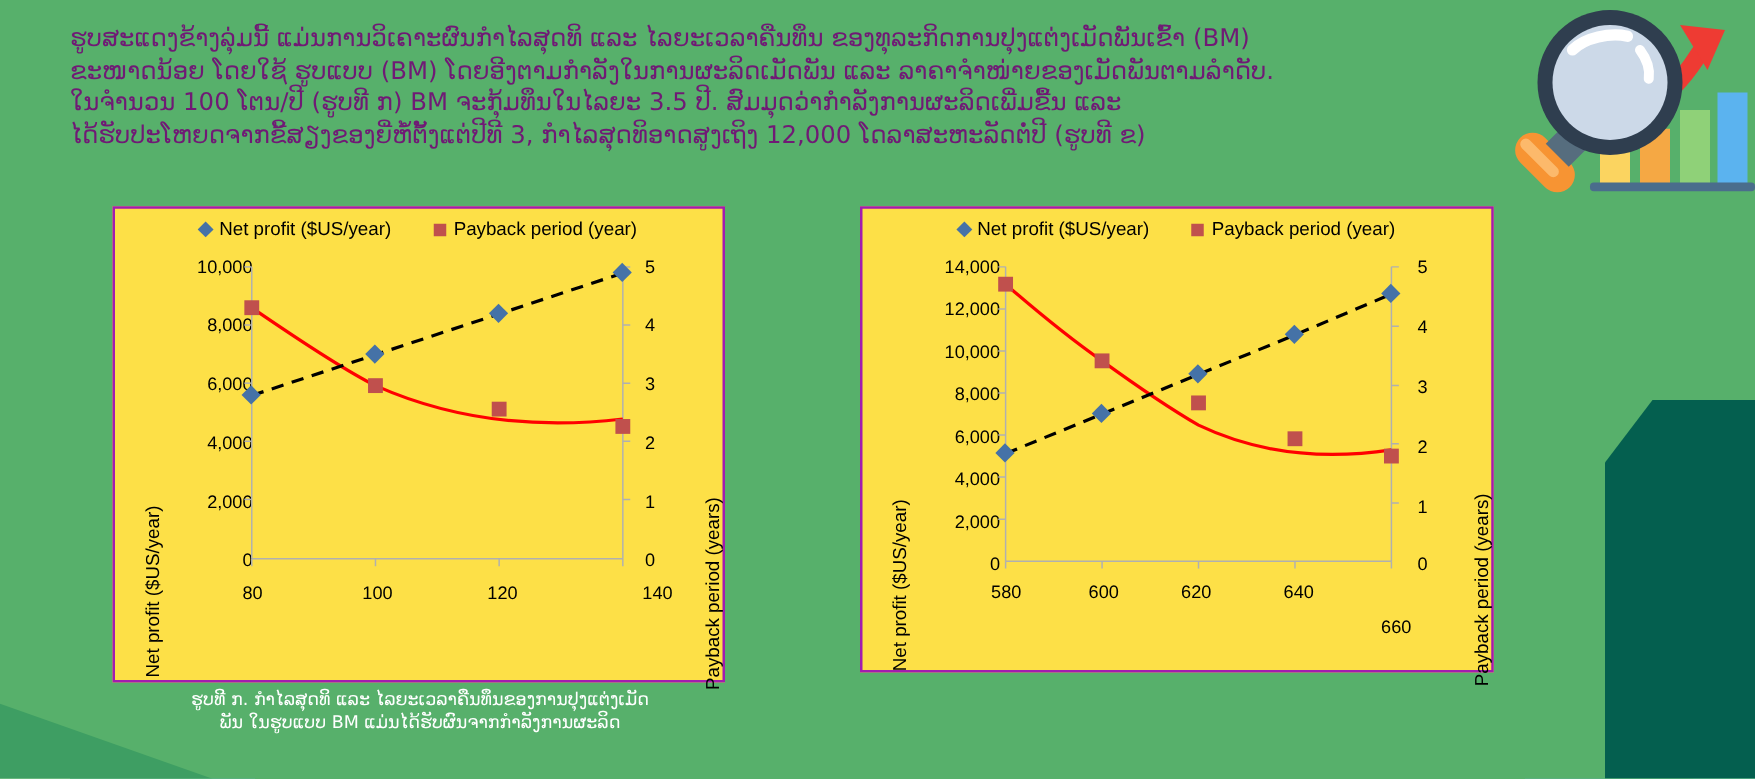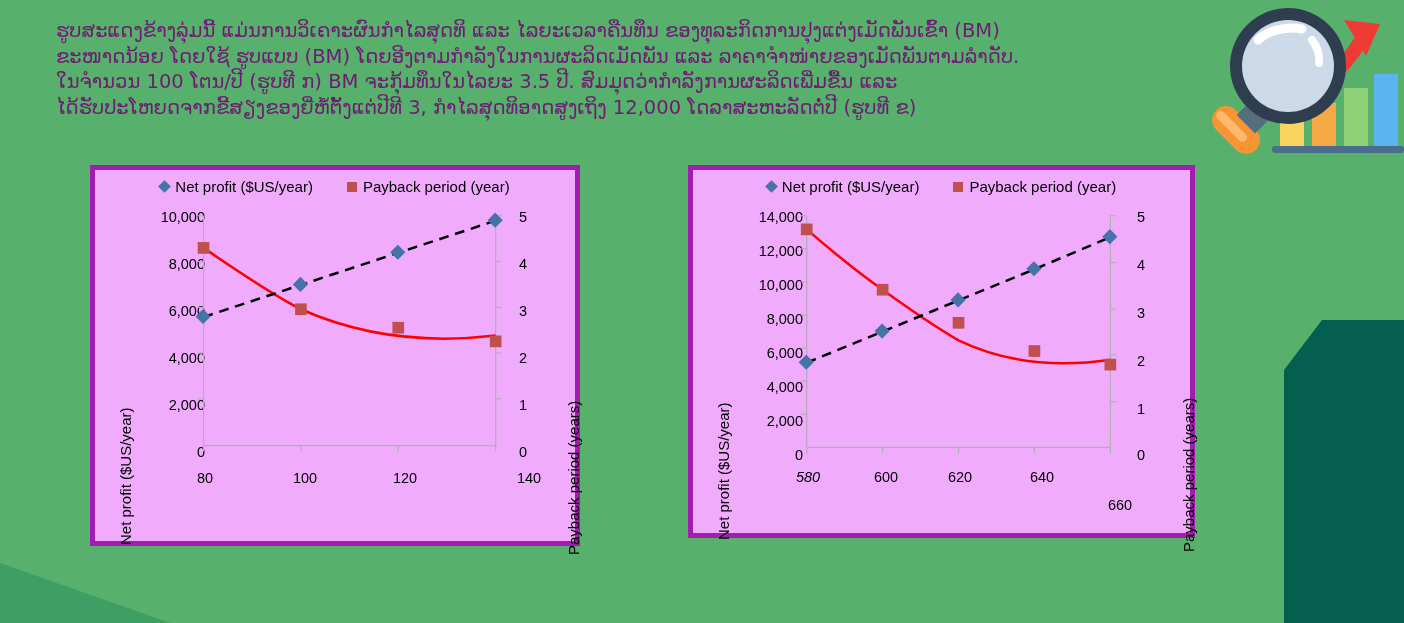--- a/index.html
+++ b/index.html
@@ -51,22 +51,22 @@
     letter-spacing: 0px;
     margin-left: 40px;
   }
 
   
   .illus { position: absolute; left: 1188px; top: -2px; width: 216px; height: 172px; }
 
   
   .panel {
     position: absolute;
-    background: #f0abfc;
-    border: 5px solid #a21caf;
+    background: #fde047;
+    border: 2px solid #a21caf;
   }
   #panel-a { left: 90px;  top: 165px; width: 490px; height: 381px; }
   #panel-b { left: 688px; top: 165px; width: 507px; height: 373px; }
 
   .chart-root { position: relative; width: 100%; height: 100%; }
 
   .legend {
     position: absolute; top: 8px; left: 0; width: 100%;
     display: flex; justify-content: center; gap: 34px;
     font-size: 15px; color: #000;
@@ -258,21 +258,21 @@
       <div class="tick ty" style="left:26px; top:243px; width:84px;">2,000</div>
       <div class="tick ty" style="left:26px; top:277px; width:84px;">0</div>
 
       <div class="tick" style="left:444px; top:39px;">5</div>
       <div class="tick" style="left:444px; top:87px;">4</div>
       <div class="tick" style="left:444px; top:135px;">3</div>
       <div class="tick" style="left:444px; top:183px;">2</div>
       <div class="tick" style="left:444px; top:231px;">1</div>
       <div class="tick" style="left:444px; top:277px;">0</div>
 
-      <div class="tick tx" style="left:90px;  top:299px; width:50px;font-style:italic;">580</div>
+      <div class="tick tx" style="left:90px;  top:299px; width:50px;">580</div>
       <div class="tick tx" style="left:168px; top:299px; width:50px;">600</div>
       <div class="tick tx" style="left:242px; top:299px; width:50px;">620</div>
       <div class="tick tx" style="left:324px; top:299px; width:50px;">640</div>
       <div class="tick tx" style="left:402px; top:299px; width:50px;margin-top:28px;">660</div>
 
       <svg class="plot-svg" viewBox="0 0 507 373">
         <line x1="115" y1="47" x2="115" y2="285" stroke="#b0b0b0" stroke-width="1.2"></line>
         <line x1="427" y1="47" x2="427" y2="285" stroke="#b0b0b0" stroke-width="1.2"></line>
         <line x1="115" y1="285" x2="427" y2="285" stroke="#b0b0b0" stroke-width="1.2"></line>
         <g stroke="#b0b0b0" stroke-width="1.2">
@@ -309,14 +309,16 @@
           <rect x="109" y="192" width="11" height="11" transform="rotate(45 114.5 197.5)"></rect>
           <rect x="187" y="160" width="11" height="11" transform="rotate(45 192.5 165.5)"></rect>
           <rect x="265" y="128" width="11" height="11" transform="rotate(45 270.5 133.5)"></rect>
           <rect x="343" y="96" width="11" height="11" transform="rotate(45 348.5 101.5)"></rect>
           <rect x="421" y="63" width="11" height="11" transform="rotate(45 426.5 68.5)"></rect>
         </g>
       </svg>
     </div>
   </div>
 
+  <div class="caption" id="caption-a">ຮູບທີ ກ. ກຳໄລສຸດທິ ແລະ ໄລຍະເວລາຄືນທຶນຂອງການປຸງແຕ່ງເມັດ
+ພັນ ໃນຮູບແບບ BM ແມ່ນໄດ້ຮັບຜົນຈາກກຳລັງການຜະລິດ</div>
 
 </div>
 
 </body></html>

